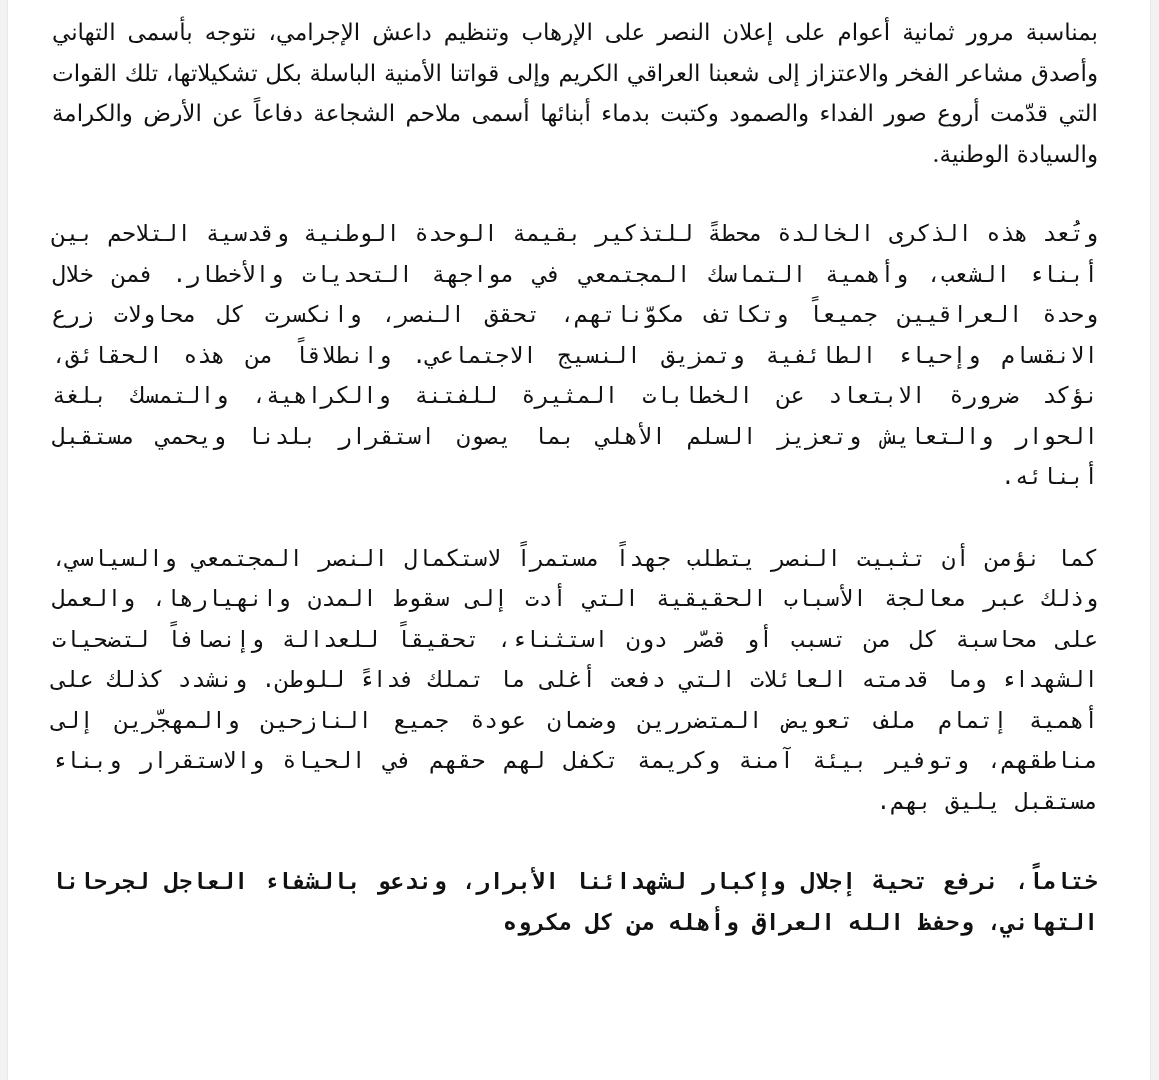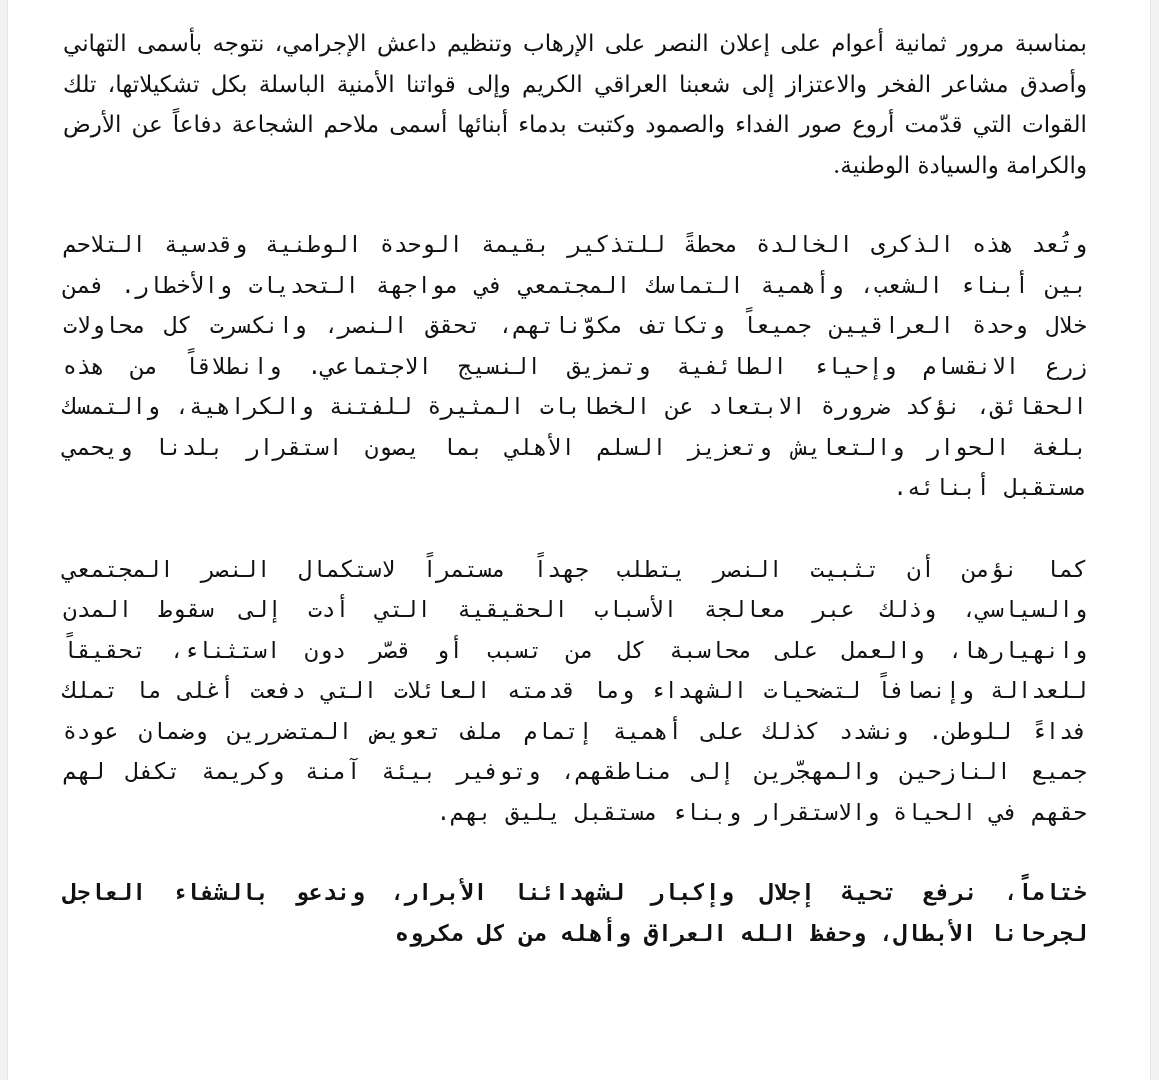--- a/index.html
+++ b/index.html
@@ -30,35 +30,35 @@
       right: 48px;
       top: 8px;
       direction: rtl;
       text-align: justify;
       font-family: "DejaVu Serif", "Liberation Serif", serif;
       font-size: 23px;
       line-height: 40.5px;
       color: #111111;
     }
     .para {
-      margin: 15px;
+      margin: 4px;
       text-align-last: right;
     }
     .para + .para {
       margin-top: 41px;
       font-family: Liberation Mono, monospace;
     }
     .para.closing {
       font-weight: bold;
       margin-top: 40px;
     }
   </style>
 </head>
 <body>
 
 <div class="page">
   <div class="content">
     <p class="para">بمناسبة مرور ثمانية أعوام على إعلان النصر على الإرهاب وتنظيم داعش الإجرامي، نتوجه بأسمى التهاني وأصدق مشاعر الفخر والاعتزاز إلى شعبنا العراقي الكريم وإلى قواتنا الأمنية الباسلة بكل تشكيلاتها، تلك القوات التي قدّمت أروع صور الفداء والصمود وكتبت بدماء أبنائها أسمى ملاحم الشجاعة دفاعاً عن الأرض والكرامة والسيادة الوطنية.</p>
     <p class="para">وتُعد هذه الذكرى الخالدة محطةً للتذكير بقيمة الوحدة الوطنية وقدسية التلاحم بين أبناء الشعب، وأهمية التماسك المجتمعي في مواجهة التحديات والأخطار. فمن خلال وحدة العراقيين جميعاً وتكاتف مكوّناتهم، تحقق النصر، وانكسرت كل محاولات زرع الانقسام وإحياء الطائفية وتمزيق النسيج الاجتماعي. وانطلاقاً من هذه الحقائق، نؤكد ضرورة الابتعاد عن الخطابات المثيرة للفتنة والكراهية، والتمسك بلغة الحوار والتعايش وتعزيز السلم الأهلي بما يصون استقرار بلدنا ويحمي مستقبل أبنائه.</p>
     <p class="para">كما نؤمن أن تثبيت النصر يتطلب جهداً مستمراً لاستكمال النصر المجتمعي والسياسي، وذلك عبر معالجة الأسباب الحقيقية التي أدت إلى سقوط المدن وانهيارها، والعمل على محاسبة كل من تسبب أو قصّر دون استثناء، تحقيقاً للعدالة وإنصافاً لتضحيات الشهداء وما قدمته العائلات التي دفعت أغلى ما تملك فداءً للوطن. ونشدد كذلك على أهمية إتمام ملف تعويض المتضررين وضمان عودة جميع النازحين والمهجّرين إلى مناطقهم، وتوفير بيئة آمنة وكريمة تكفل لهم حقهم في الحياة والاستقرار وبناء مستقبل يليق بهم.</p>
-    <p class="para closing">ختاماً، نرفع تحية إجلال وإكبار لشهدائنا الأبرار، وندعو بالشفاء العاجل لجرحانا الأبطال، وحفظ الله العراق وأهله من كل مكروه</p>
+    <p class="para closing">ختاماً، نرفع تحية إجلال وإكبار لشهدائنا الأبرار، وندعو بالشفاء العاجل لجرحانا التهاني، وحفظ الله العراق وأهله من كل مكروه</p>
   </div>
 </div>
 
 </body></html>

